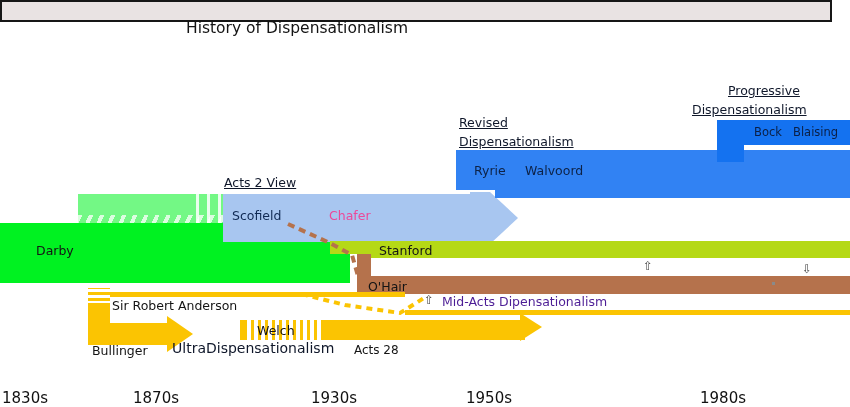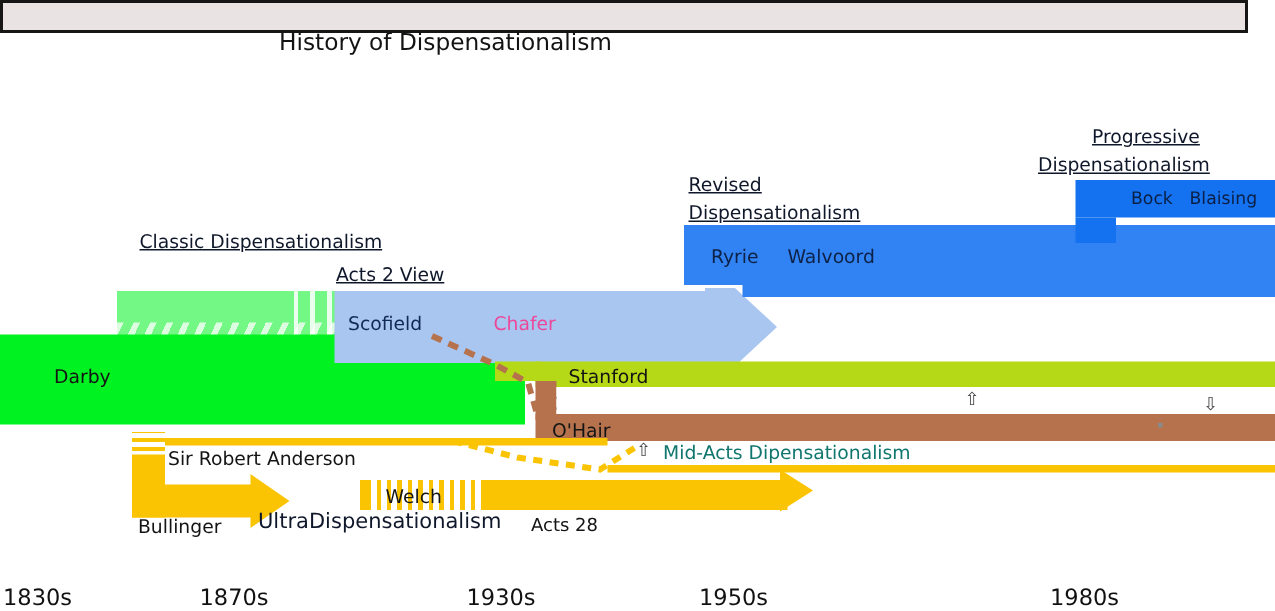--- a/index.html
+++ b/index.html
@@ -87,21 +87,21 @@
   #t-bock{left:754px;top:125px;font-size:11.5px;color:#0b1f45;}
   #t-blaising{left:793px;top:125px;font-size:11.5px;color:#0b1f45;}
   #t-stanford{left:368px;top:243px;color:#141414;margin-left:11px;}
   #t-pauline{left:368px;top:261px;color:#141414;}
   #t-ohair{left:368px;top:279px;color:#141414;}
   #t-welch{left:257px;top:323px;color:#141414;}
   #t-anderson{left:112px;top:298px;color:#141414;}
   #t-bullinger{left:92px;top:343px;color:#141414;}
   #t-ultra{left:172px;top:340px;font-size:14px;color:#0f172a;}
   #t-acts28{left:354px;top:343px;font-size:12px;color:#141414;}
-  #t-midacts{left:442px;top:294px;color:#0f766e;}
+  #t-midacts{left:442px;top:294px;color:#4c1d95;}
   #t-hyper{left:654px;top:260px;color:#141414;}
 
   .arrowglyph{position:absolute;font-size:12px;color:#4a4a4a;}
   #ico-hyper-up{left:643px;top:259px;}
   #ico-hyper-dn{left:802px;top:262px;}
   #ico-midacts-up{left:424px;top:293px;}
   #dot-small{left:772px;top:282px;width:3px;height:3px;background:#8a8a8a;position:absolute;}
 
   
   #axis-bar{left:6px;top:362px;width:832px;height:22px;background:#e9e3e3;border:2px solid #161616;box-sizing:border-box;}
@@ -119,21 +119,20 @@
 
   <div class="lbl" id="title">History of Dispensationalism</div>
 
   <div class="bar" id="g-classic-top"></div>
   <div class="bar" id="g-classic-wash"></div>
   <div class="bar" id="g-vstripes"></div>
   <div class="bar" id="g-hatch"></div>
   <div class="bar" id="g-darby"></div>
   <div class="bar" id="g-step"></div>
   <div class="inlbl" id="t-darby">Darby</div>
-  <div class="lbl cap" id="cap-classic">Classic Dispensationalism</div>
   <div class="lbl cap" id="cap-acts2">Acts 2 View</div>
 
   <div class="bar" id="b-acts2"></div>
   <div class="bar" id="b-acts2-tail"></div>
   <svg class="abs" id="b-chevron" viewBox="0 0 48 52">
     <polygon points="0,0 20,0 48,26 20,52 0,52" fill="#a8c6f0"></polygon>
   </svg>
   <div class="bar" id="b-thin"></div>
   <div class="inlbl" id="t-scofield">Scofield</div>
   <div class="inlbl" id="t-chafer">Chafer</div>

